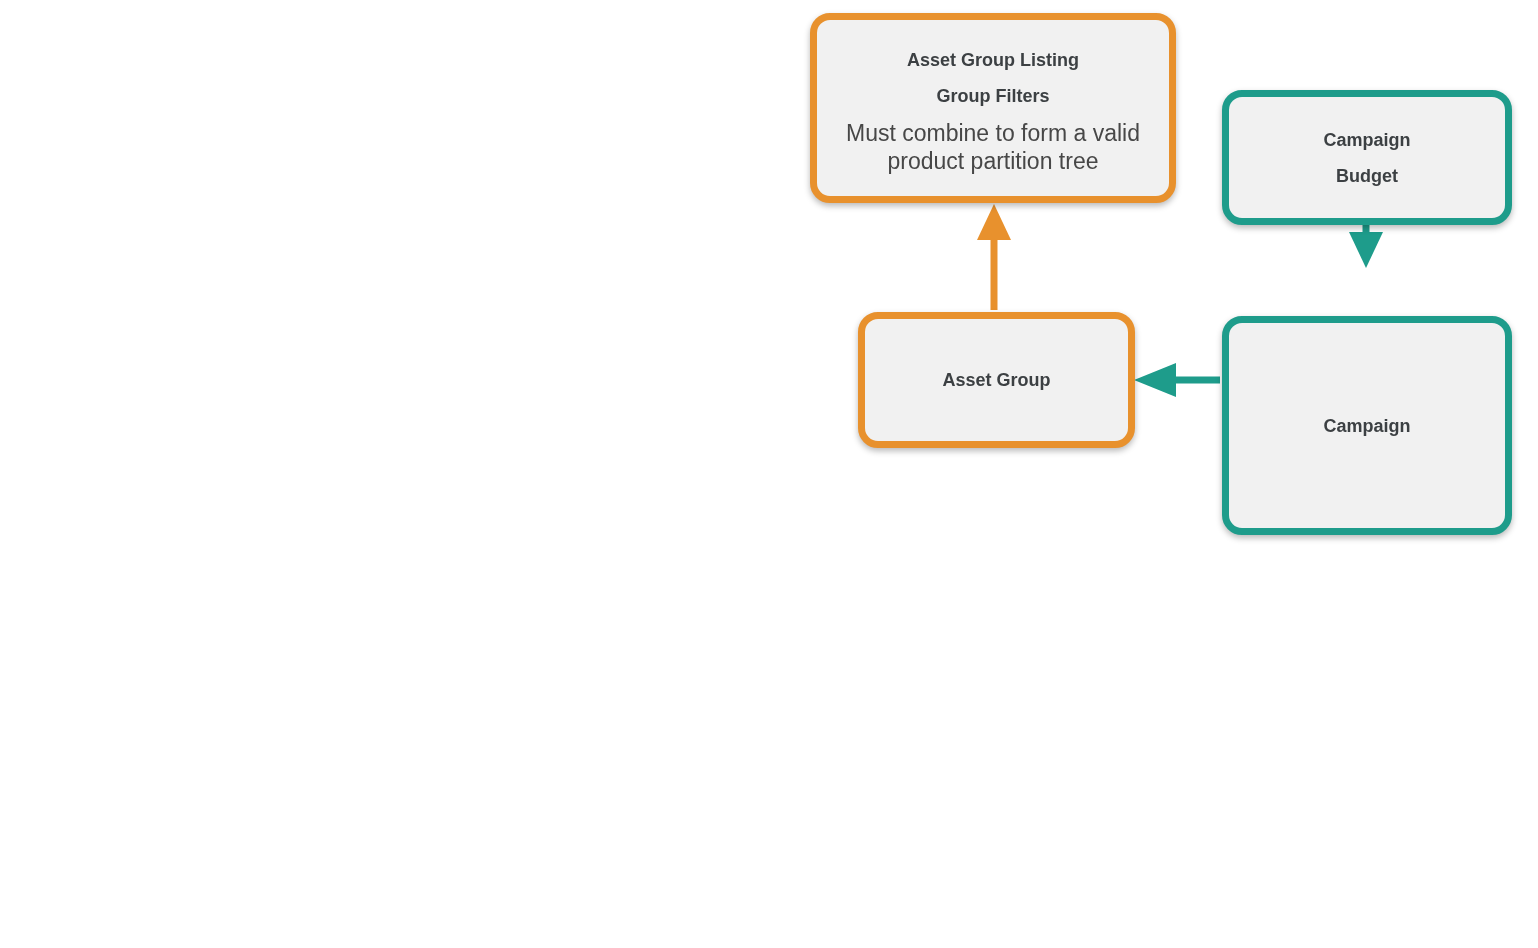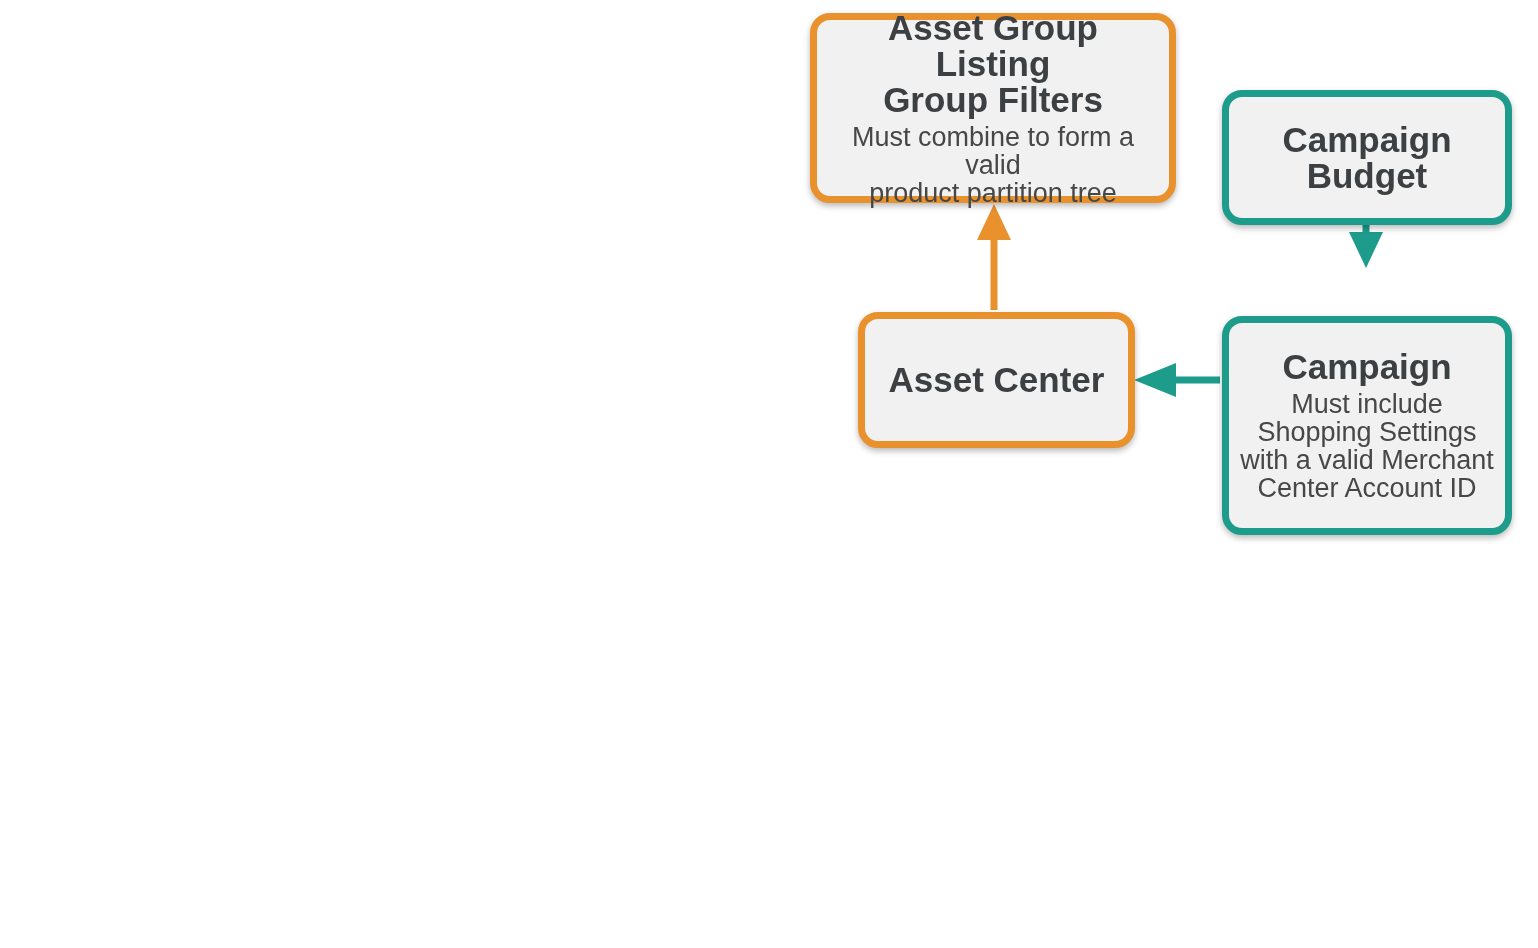--- a/index.html
+++ b/index.html
@@ -28,27 +28,27 @@
     flex-direction: column;
     align-items: center;
     justify-content: center;
     text-align: center;
     padding: 6px 10px;
   }
   .node-orange { border-color: var(--color-orange, #e8912d); }
   .node-teal   { border-color: var(--color-teal, #1e9c8b); margin-top: 47px; }
   .node-title {
     font-weight: bold;
-    font-size: 35px;
+    font-size: 18px;
     line-height: 36px;
     color: var(--color-title_text, #3c4043);
     white-space: pre-line;
   }
   .node-subtitle {
-    font-size: 27px;
+    font-size: 23px;
     line-height: 28px;
     color: var(--color-subtitle_text, #474747);
     white-space: pre-line;
     margin-top: 5px;
   }
   .node-subtitle:empty { display: none; }
 
   
   .pos-aglgf           { left: 810px;  top: 13px;  width: 366px; height: 190px; }
   .pos-campaign-budget { left: 1222px; top: 43px;  width: 290px; height: 135px; }
@@ -107,26 +107,22 @@
 product partition tree</div>
   </div>
 
   <div class="node node-teal pos-campaign-budget">
     <div class="node-title">Campaign
 Budget</div>
 
   </div>
 
   <div class="node node-orange pos-asset-group">
-    <div class="node-title">Asset Center</div>
+    <div class="node-title">Asset Group</div>
 
   </div>
 
   <div class="node node-teal pos-campaign">
     <div class="node-title">Campaign</div>
-    <div class="node-subtitle">Must include
-Shopping Settings
-with a valid Merchant
-Center Account ID</div>
   </div>
 
 
 </div>
 
 </body></html>

